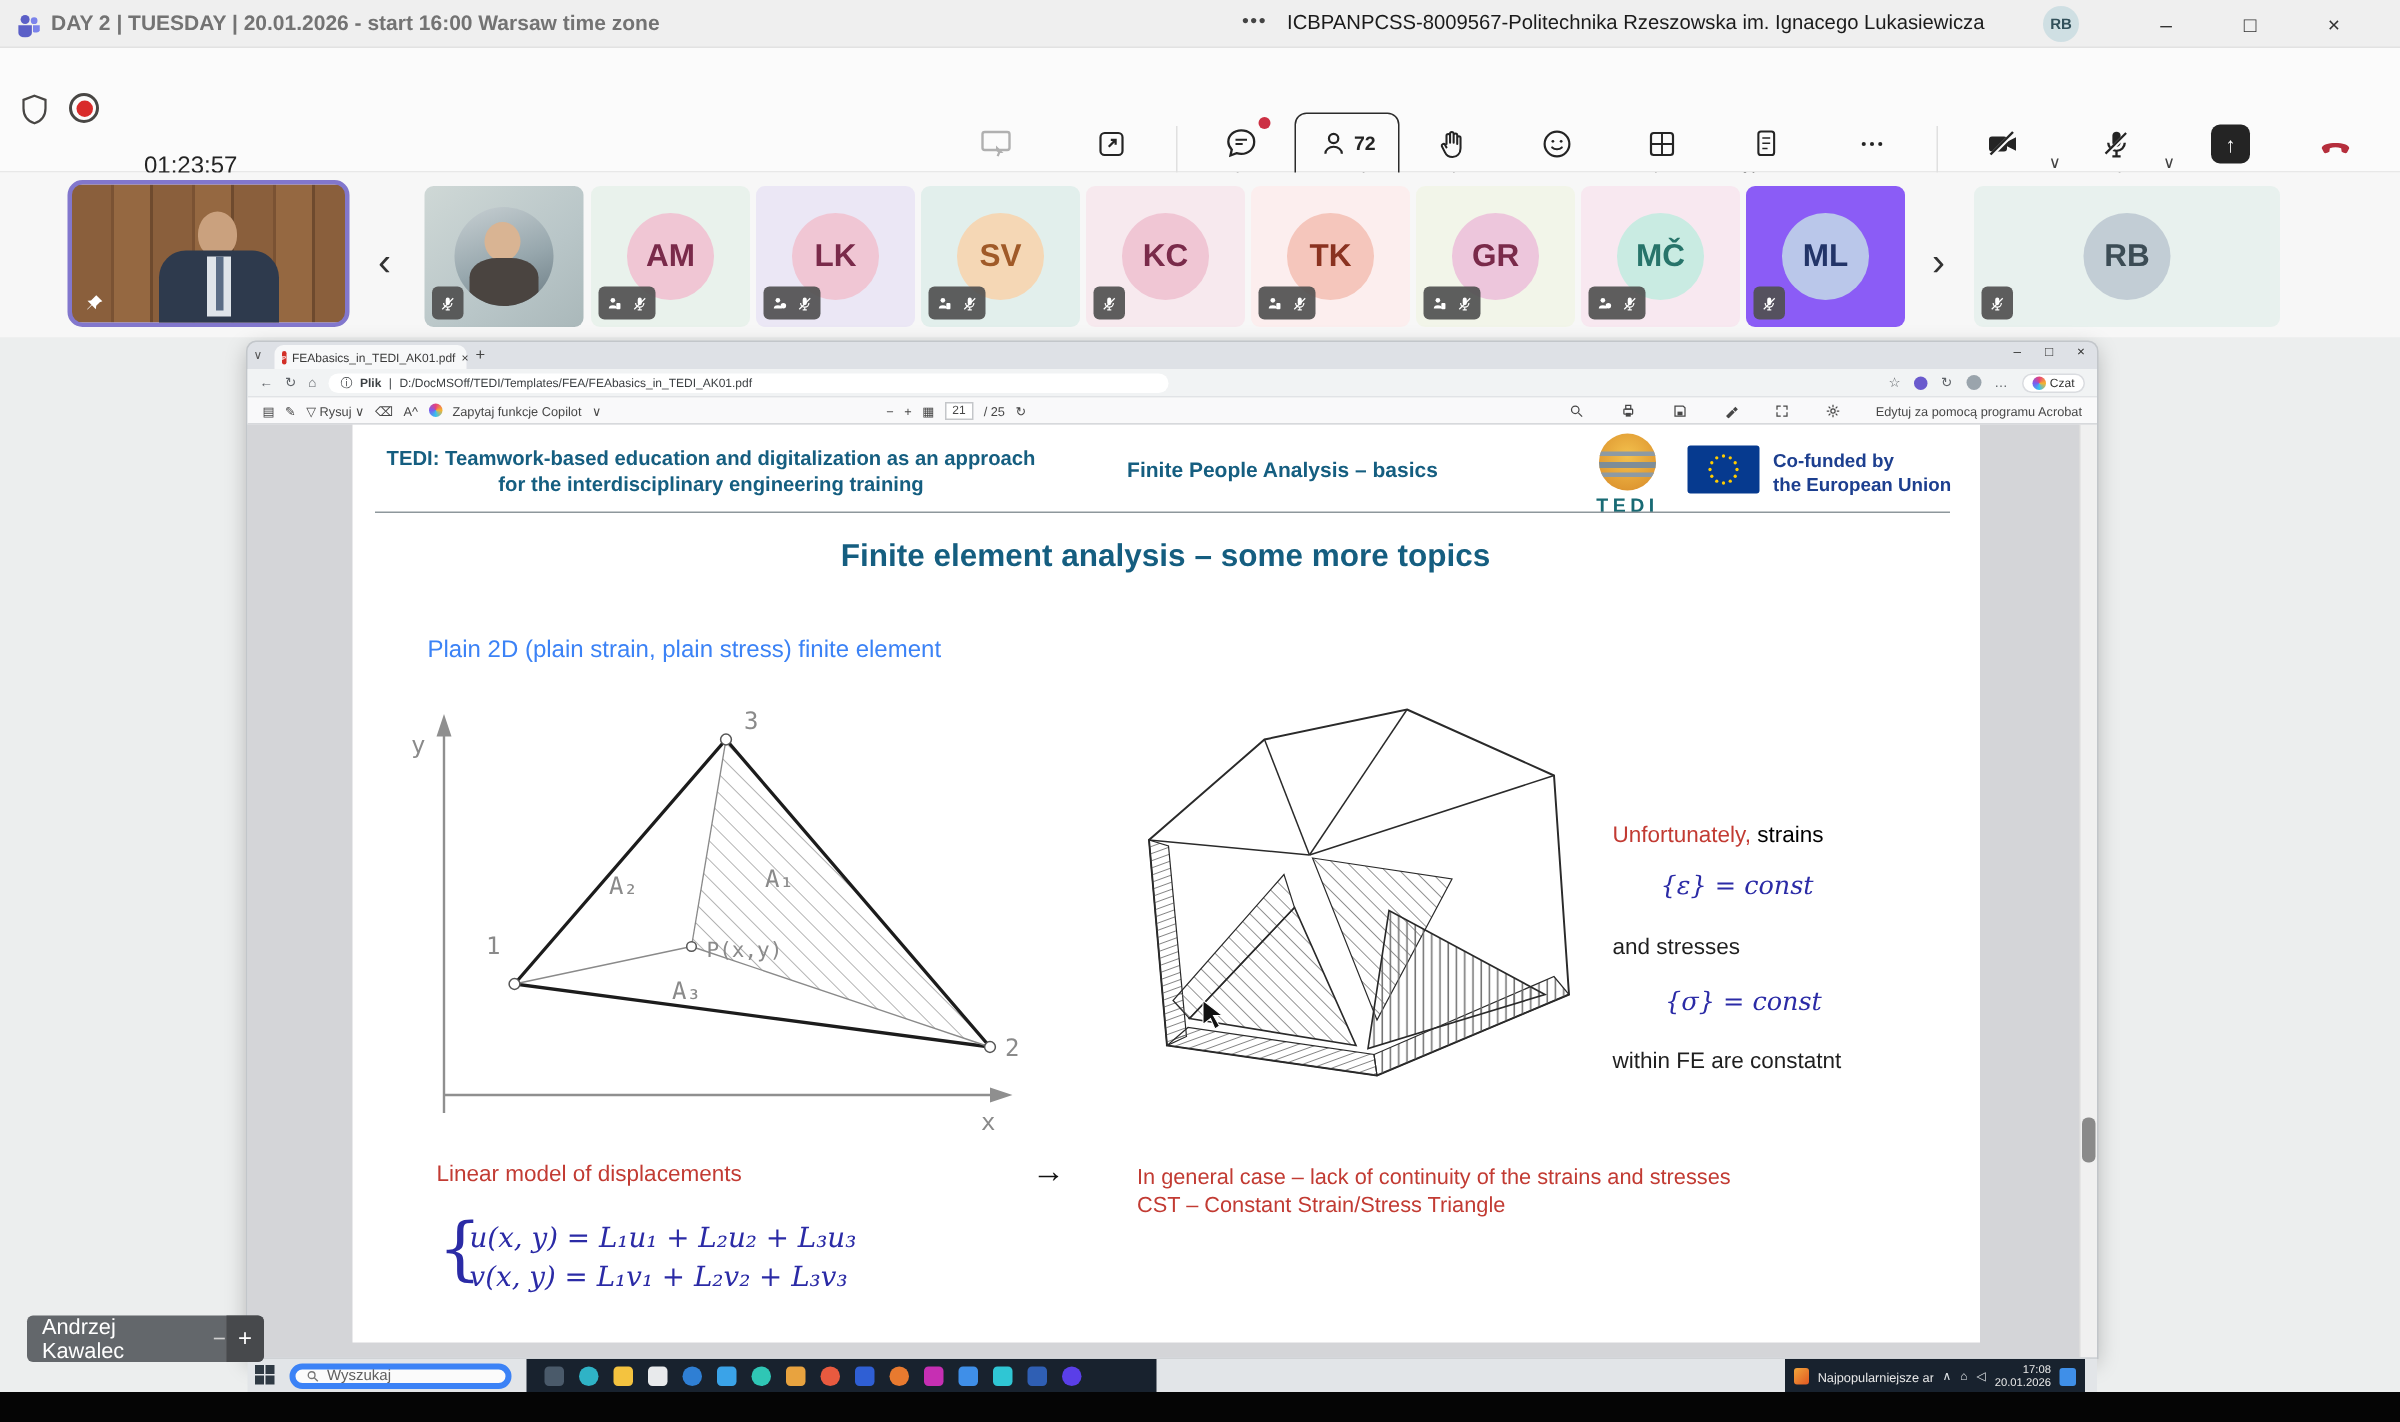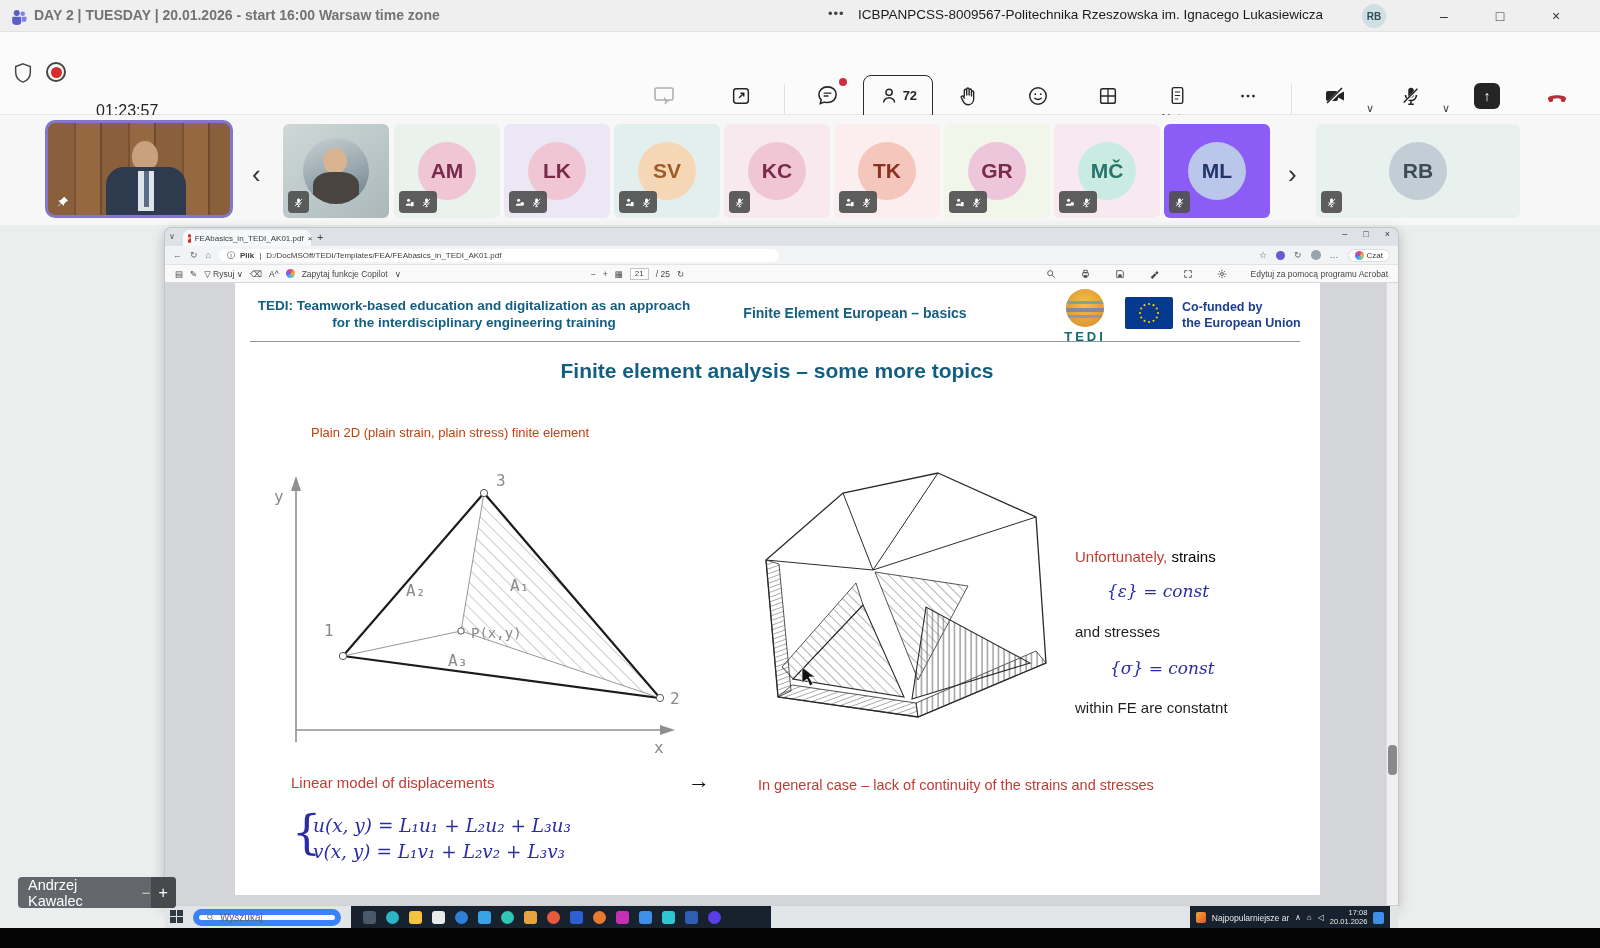--- a/index.html
+++ b/index.html
@@ -91,21 +91,21 @@
   .scrollbar { position:absolute; right:0; top:0; width:12px; height:622px; background:#f0f0f0; border-left:1px solid #dcdcdc; }
   .scrollthumb { position:absolute; left:1px; width:9px; height:30px; background:#8a8a8a; border-radius:4px; }
 
   
   .slidepage { position:absolute; left:70px; top:0px; width:1085px; height:612px; background:#fff; }
   .sl { position:absolute; }
   .teal { color:#155e80; }
   .slhdr { font-size:13.5px; font-weight:bold; line-height:17px; text-align:center; }
   .slrule { height:0; border-top:1.6px solid #8e979c; }
   .sltitle { font-size:21px; font-weight:bold; text-align:center; color:#155e80; }
-  .slsub { font-size:13px; color:#c2410c;margin-left:26px; }
+  .slsub { font-size:16px; color:#3b82f6; }
   .redtxt { color:#c23b33; }
   .bluemath { color:#2b2ba6; font-family:"DejaVu Serif", serif; font-style:italic; }
   .eutxt { font-size:12.5px; font-weight:bold; color:#1d3f8f; line-height:16px; }
   .tedi-circle { width:38px; height:38px; border-radius:50%; margin:0 auto;
     background:radial-gradient(circle at 50% 40%, #f3c14d 0%, #e09a33 70%, #d4882a 100%);
     position:relative; overflow:hidden; }
   .tedi-circle i { position:absolute; left:-4px; right:-4px; height:3px; background:#8d9aa3; }
   .tedi-word { text-align:center; font-size:13px; font-weight:bold; letter-spacing:3px; color:#186a74; margin-top:2px; }
   .euflag { width:48px; height:32px; background:#063a8f; border-radius:2px; position:relative; }
 
@@ -114,21 +114,21 @@
     border-radius:4px; display:flex; align-items:center; color:#fff; font-size:14.5px; padding-left:10px; }
   .presenter .pm { color:#d0d0d0; font-size:15px; margin-left:8px; }
   .presenter .pp { margin-left:auto; width:26px; height:31px; background:rgba(70,72,75,.95); border-radius:0 4px 4px 0;
     display:flex; align-items:center; justify-content:center; color:#fff; font-size:16px; }
 
   
   .taskbar { position:absolute; left:165px; top:680px; width:1233px; height:23px; background:#e2e5e8; border-top:1px solid #cfd2d5; }
   .startbtn { position:absolute; left:5px; top:4px; width:15px; height:15px; display:grid; grid-template-columns:6px 6px;
     grid-template-rows:6px 6px; gap:1px; }
   .startbtn i { background:#2f3a44; }
-  .searchpill { position:absolute; left:28px; top:3px; width:148px; height:17px; background:#fbfbfb; border:6px solid #3b82f6;
+  .searchpill { position:absolute; left:28px; top:3px; width:148px; height:17px; background:#fbfbfb; border:4px solid #3b82f6;
     border-radius:9px; display:flex; align-items:center; gap:5px; padding:0 7px; font-size:10px; color:#5f5f5f; }
   .apps { position:absolute; left:186px; top:0px; width:420px; height:23px; background:#18222e; display:flex; align-items:center;
     gap:10px; padding:0 12px; }
   .tb-app { width:13px; height:13px; border-radius:3px; flex:0 0 auto; }
   .traypanel { position:absolute; right:8px; top:0px; width:200px; height:23px; background:#18222e; display:flex;
     align-items:center; gap:6px; padding:0 6px; color:#e8e8e8; }
   .newsico { width:11px; height:11px; border-radius:2px; background:linear-gradient(135deg,#f2a73b,#e25822); flex:0 0 aupx; }
   .newstxt { font-size:8.5px; white-space:nowrap; overflow:hidden; max-width:78px; }
   .trayglyph { font-size:8px; color:#dfe3e6; }
   .clock { margin-left:auto; text-align:right; font-size:7.5px; line-height:8.5px; }
@@ -506,21 +506,21 @@
         </div>
       </div>
 
       <div class="bcontent">
         <div class="slidepage">
 
           <div class="sl slhdr teal" style="left:15px;top:14px;width:448px">
             <div>TEDI: Teamwork-based education and digitalization as an approach</div>
             <div>for the interdisciplinary engineering training</div>
           </div>
-          <div class="sl slhdr teal" style="left:485px;top:22px;width:270px;font-size:14px">Finite Element European – basics</div>
+          <div class="sl slhdr teal" style="left:485px;top:22px;width:270px;font-size:14px">Finite People Analysis – basics</div>
           <div class="sl" style="left:820px;top:6px;width:60px">
             <div class="tedi-circle">
               <i style="top:12px"></i>
                 <i style="top:19px;height:4px;background:#7e8d97"></i>
                 <i style="top:26px"></i>
             </div>
             <div class="tedi-word">TEDI</div>
           </div>
           <div class="sl euflag" style="left:890px;top:14px">
             <svg width="48" height="32" viewBox="0 0 48 32">
@@ -611,20 +611,21 @@
           </div>
           <div class="sl bluemath" style="left:872px;top:298px;font-size:17px">{ε} = const</div>
           <div class="sl" style="left:840px;top:340px;font-size:15px;color:#1f1f1f">and stresses</div>
           <div class="sl bluemath" style="left:875px;top:375px;font-size:17px">{σ} = const</div>
           <div class="sl" style="left:840px;top:416px;font-size:15px;color:#1f1f1f">within FE are constatnt</div>
 
           <div class="sl redtxt" style="left:56px;top:491px;font-size:15px">Linear model of displacements</div>
           <div class="sl" style="left:453px;top:485px;font-size:22px;font-weight:bold;color:#111">→</div>
           <div class="sl redtxt" style="left:523px;top:493px;font-size:14.5px;line-height:19px">
             <div>In general case – lack of continuity of the strains and stresses</div>
+            <div>CST – Constant Strain/Stress Triangle</div>
           </div>
           <div class="sl bluemath" style="left:57px;top:522px;font-size:46px;font-style:normal">{</div>
           <div class="sl bluemath" style="left:78px;top:530px;font-size:18.5px;line-height:26px">
             <div>u(x, y) = L₁u₁ + L₂u₂ + L₃u₃</div>
             <div>v(x, y) = L₁v₁ + L₂v₂ + L₃v₃</div>
           </div>
         </div>
         <div class="scrollbar">
           <div class="scrollthumb" style="top:462px"></div>
         </div>

